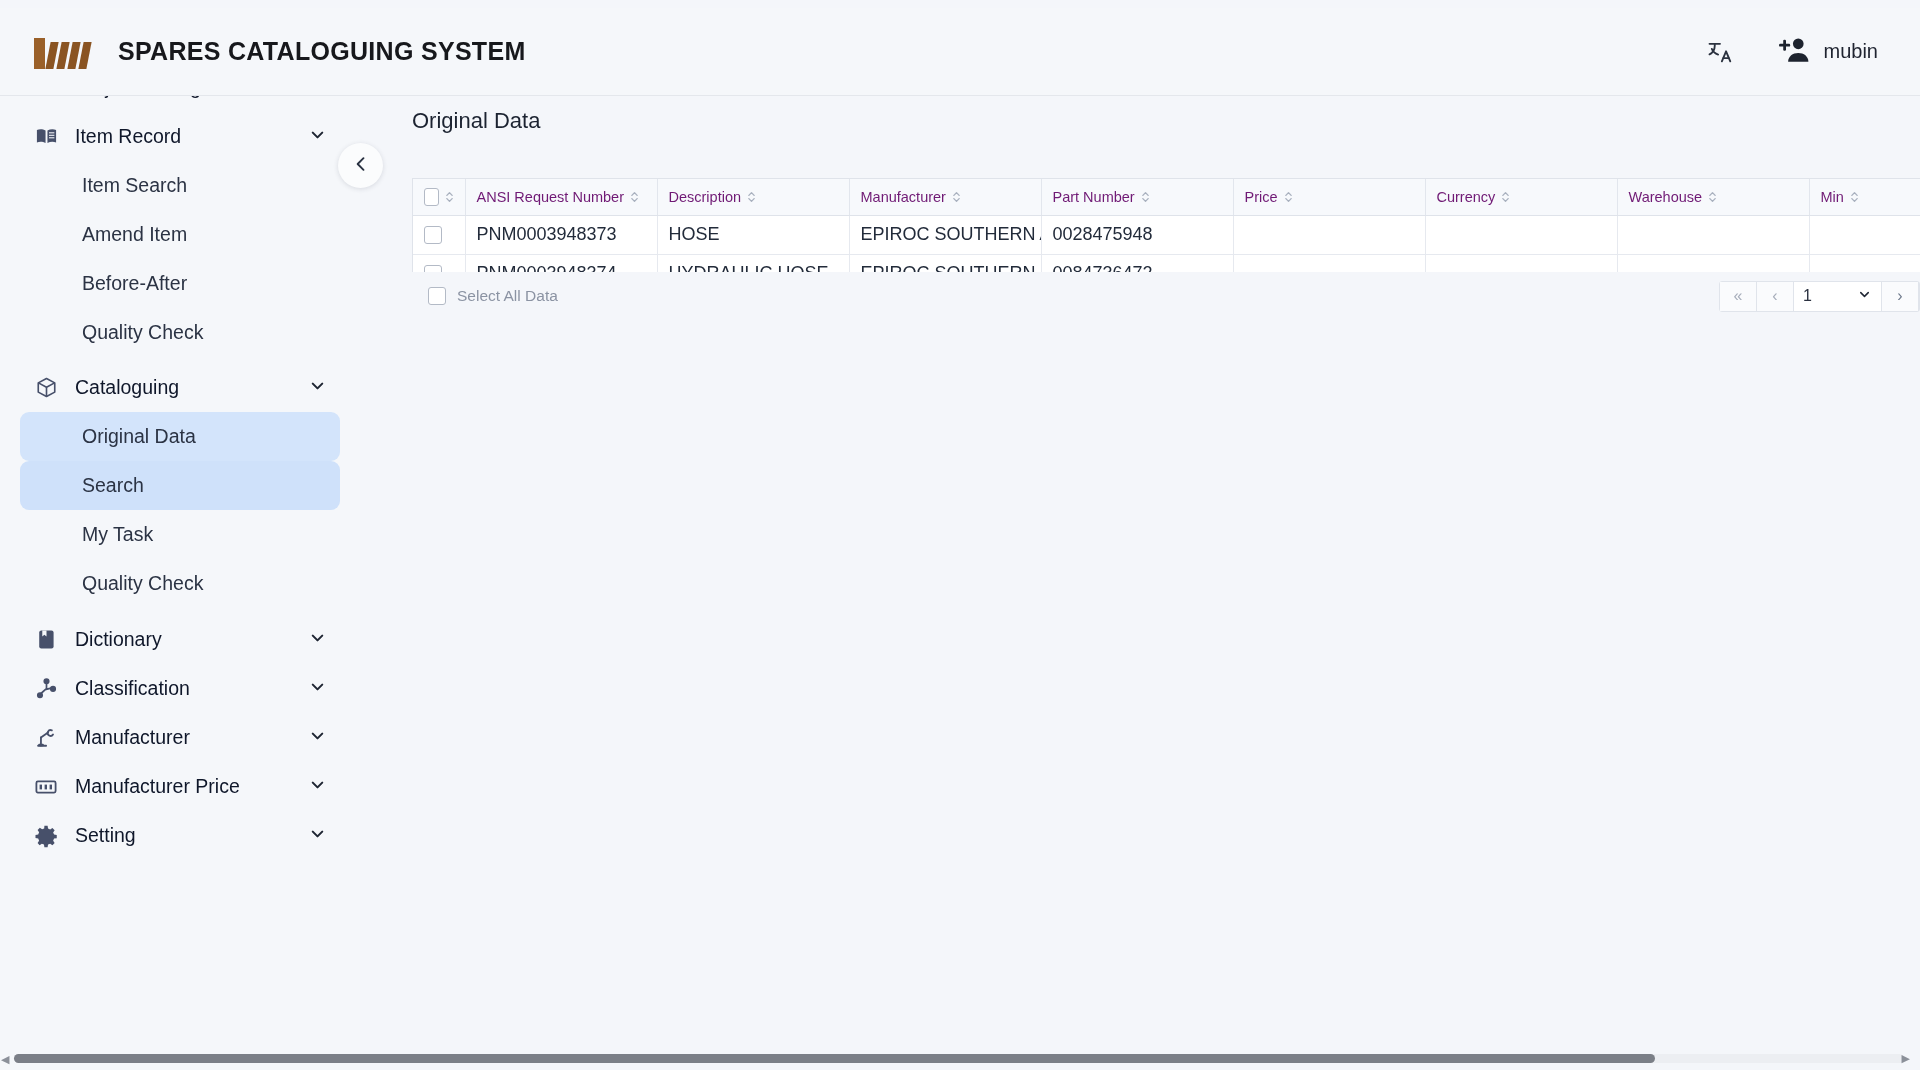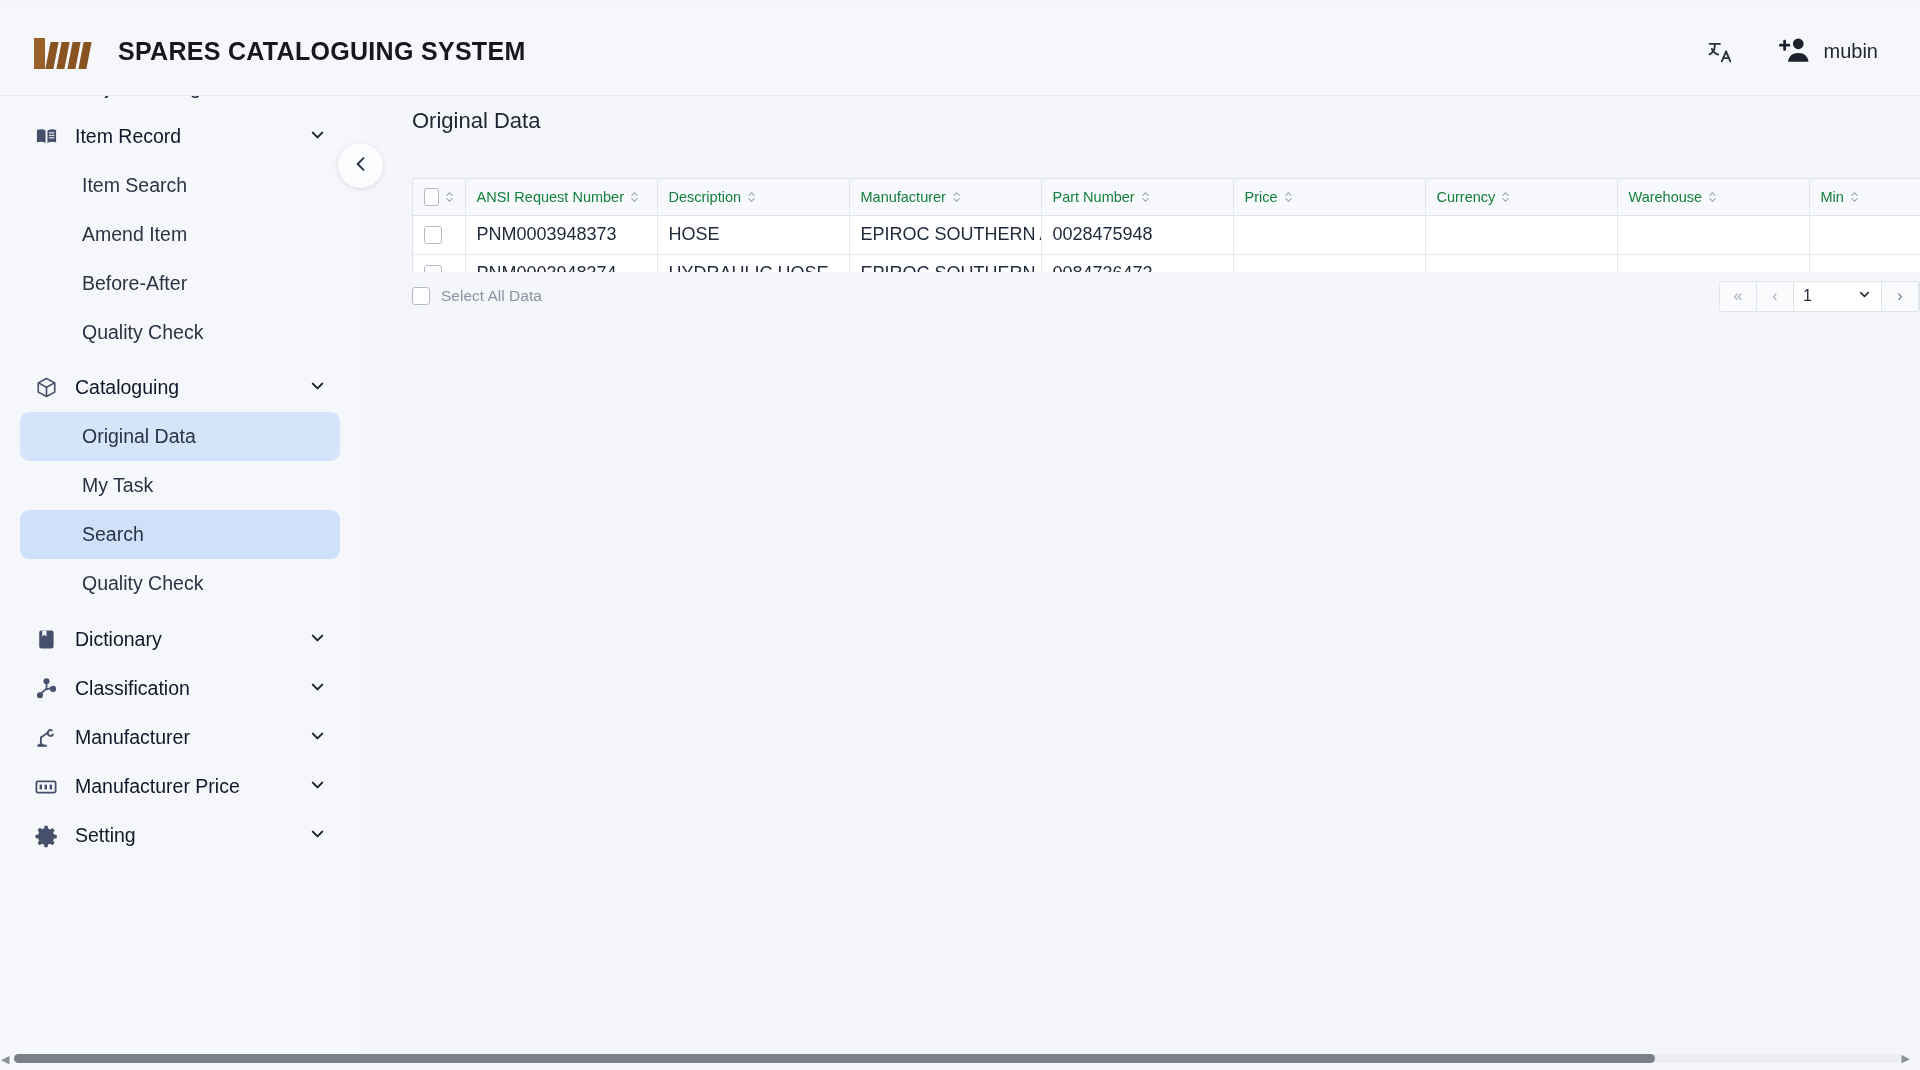--- a/index.html
+++ b/index.html
@@ -123,21 +123,21 @@
     width: 1770px;
     background: #fff;
   }
   table.grid th {
     height: 36px;
     background: #f7f9fc;
     border-right: 1px solid #e2e6ed;
     border-bottom: 1px solid #dfe3ea;
     font-weight: normal;
     font-size: 14.5px;
-    color: #15803d;
+    color: #701a75;
     text-align: left;
     padding: 0 11px;
     white-space: nowrap;
     cursor: pointer;
   }
   table.grid th .th-inner { display: flex; align-items: center; gap: 6px; }
   table.grid td {
     height: 39px;
     border-right: 1px solid #e6e9ef;
     border-bottom: 1px solid #e6e9ef;
@@ -164,21 +164,21 @@
     vertical-align: middle; cursor: pointer;
   }
   .sorticon { display: inline-flex; flex-direction: column; line-height: 0; color: #a9b1bf; }
 
   
   .footer-row {
     position: absolute; left: 52px; top: 188px;
     width: 1508px; height: 40px;
     display: flex; align-items: center;
   }
-  .select-all { display: flex; align-items: center; gap: 11px; cursor: pointer; }
+  .select-all { display: flex; align-items: center; gap: 11px; cursor: pointer; margin-left: 16px; }
   .select-all .lbl { font-size: 15.5px; color: #8b93a3; }
 
   .pager {
     margin-left: auto; display: flex; align-items: stretch;
     height: 31px; border: 1px solid #e0e4eb; border-radius: 3px;
     background: #fafbfd; overflow: visible;
   }
   .pg-btn {
     width: 37px; display: flex; align-items: center; justify-content: center;
     border-right: 1px solid #e0e4eb;
@@ -289,25 +289,25 @@
       <span class="nav-label">Cataloguing</span>
       <span class="chev">
         <svg width="19" height="19" viewBox="0 0 24 24" fill="none" stroke="#1f2633" stroke-width="2.6" stroke-linecap="round" stroke-linejoin="round">
             <path d="M6 9l6 6 6-6"></path>
           </svg>
       </span>
     </div>
     <div class="nav-leaf active">
       <span class="nav-label">Original Data</span>
     </div>
+    <div class="nav-leaf active2">
+      <span class="nav-label">Search</span>
+    </div>
     <div class="nav-leaf">
       <span class="nav-label">My Task</span>
-    </div>
-    <div class="nav-leaf active2">
-      <span class="nav-label">Search</span>
     </div>
     <div class="nav-leaf">
       <span class="nav-label">Quality Check</span>
     </div>
 
     <div class="nav-group" style="margin-top:7px">
       <span class="nav-ico">
         <svg width="23" height="23" viewBox="0 0 24 24" fill="#47506a">
           <rect x="4.4" y="2.6" width="15" height="18.8" rx="2.2"></rect>
           <path d="M7.6 2.6h4.4v6.2l-2.2-1.7-2.2 1.7z" fill="#f5f7fa"></path>

